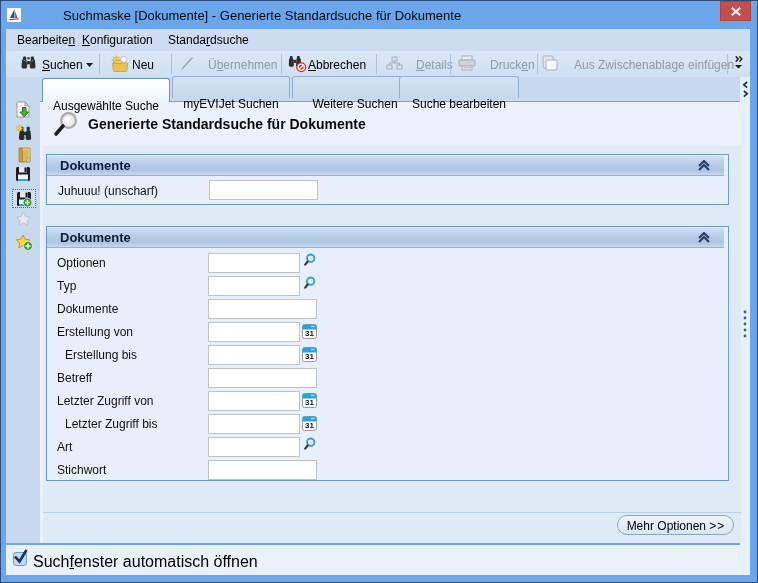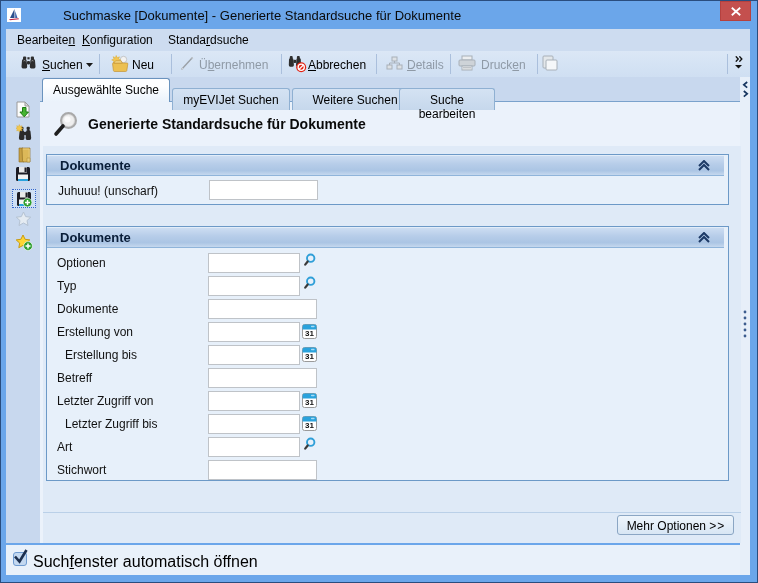--- a/index.html
+++ b/index.html
@@ -11,45 +11,45 @@
 .titleicon { left:7px; top:8px; width:14px; height:14px; background:#fff; }
 .titletext { left:31px; top:8px; font-size:13px; color:#0a0a0a; white-space:nowrap;margin-left:32px; }
 .closebtn { left:720px; top:1px; width:31px; height:20px; background:#c4504e; border:1px solid #b5413f; }
 .closebtn svg { position:absolute; left:10px; top:5px; }
 
 .menubar { left:6px; top:29px; width:744px; height:22px; background:#cddcf0; }
 .menubar span { position:absolute; top:4px; white-space:nowrap; }
 
 .toolbar { left:6px; top:51px; width:744px; height:26px; background:linear-gradient(#dbe7f6,#cfdff2); }
 .tbtxt { position:absolute; top:7px; white-space:nowrap; }
-.gray { color:#8f9aa6; }
+.gray { color:#8f9aa6;margin-left:9px; }
 .tbsep { position:absolute; top:3px; width:1px; height:20px; background:#aabfdc; }
 .tbico { position:absolute; }
 
 .mainbg { left:6px; top:77px; width:744px; height:466px; background:#c8d8ee; }
 
 .rstrip { left:740px; top:77px; width:10px; height:498px; background:#e7eff9; }
 
 .content { left:40px; top:101px; width:700px; height:442px; background:#ebf2fb; border-top:1px solid #7aa2cc; }
 
-.tab { position:absolute; top:88px; height:22px; border:1px solid #8fb0d2; border-bottom:none; border-radius:3px 3px 0 0; background:linear-gradient(#d4e2f3,#c6d8ec); text-align:center; padding-top:4px; }
+.tab { position:absolute; top:76px; height:22px; border:1px solid #8fb0d2; border-bottom:none; border-radius:3px 3px 0 0; background:linear-gradient(#d4e2f3,#c6d8ec); text-align:center; padding-top:20px; }
 .tabactive { top:78px; height:24px; background:linear-gradient(#fdfeff 30%,#eaf2fb); border-color:#6a93be; z-index:5; }
 
 .heading { left:88px; top:116px; font-size:14px; font-weight:bold; color:#0a0a0a; }
 
 .formarea { left:43px; top:146px; width:698px; height:367px; background:#dfeaf7; border-bottom:1px solid #bad0e8; }
 .btnrow { left:43px; top:513px; width:698px; height:30px; background:#dfeaf7; }
 
 .group { position:absolute; left:46px; width:683px; border:1px solid #6c99c7; background:#e7f0fa; }
 .ghead { position:absolute; left:0; top:0; right:4px; height:21px; background:linear-gradient(#cfdff3 0%,#b7cde9 45%,#abc5e4 78%,#c5d8ee 100%); border-bottom:1px solid #8fb4da; box-shadow:inset 0 1px 0 #e2edf9; }
 .ghead b { position:absolute; left:13px; top:3px; font-size:13px; color:#091d38; }
 .row-label { position:absolute; left:11px; font-size:12px; color:#111; white-space:nowrap; }
 .inp { position:absolute; background:#fff; border:1px solid #bfc3c8; height:20px; }
 
-.mehr { left:617px; top:515px; width:117px; height:20px; background:linear-gradient(#eef5fc,#d8e6f4); border:1px solid #8ba6c4; border-radius:3px; text-align:center; padding-top:3px; font-size:12px; }
+.mehr { left:617px; top:515px; width:117px; height:20px; background:linear-gradient(#eef5fc,#d8e6f4); border:1px solid #8ba6c4; border-radius:10px; text-align:center; padding-top:3px; font-size:12px; }
 
 .statsep { left:7px; top:545px; width:731px; height:1px; background:#94b8dd; }
 .statusbar { left:6px; top:545px; width:734px; height:30px; background:#e9f1fa; }
 .cb { left:13px; top:552px; width:14px; height:14px; background:#c3d8f0; border:1.5px solid #6f9bd0; border-radius:3px; }
 .cbtext { left:33px; top:553px; font-size:16px; }
 u { text-decoration:underline; }
 </style>
 </head>
 <body>
 <div class="abs frame"></div>
@@ -138,20 +138,21 @@
         <rect x="4" y="11" width="10" height="4" fill="#f4f5f6" stroke="#a8b0b8"></rect>
         <path d="M5 12.5 h8 M5 14 h8" stroke="#c0c4c8"></path>
       </g>
     </svg>
   <span class="tbtxt gray" style="left:475px">Druck<u>e</u>n</span>
   <div class="tbsep" style="left:531px"></div>
   <svg class="tbico" style="left:536px;top:4px" width="18" height="17" viewBox="0 0 18 17">
       <rect x="1" y="1" width="10" height="12" rx="1" fill="#e3e7ea" stroke="#a8b0b8"></rect>
       <rect x="4" y="5" width="11" height="10" rx="1" fill="#f5f7f9" stroke="#a8b0b8"></rect>
     </svg>
+  <span class="tbtxt gray" style="left:559px">Aus Zwischenablage einfügen</span>
   <div class="tbsep" style="left:721px"></div>
   <svg class="tbico" style="left:729px;top:5px" width="8" height="6" viewBox="0 0 8 6">
       <path d="M0.8 0.4 L3.2 3 L0.8 5.6 M4.4 0.4 L6.8 3 L4.4 5.6" fill="none" stroke="#111" stroke-width="1.4"></path>
     </svg>
   <svg class="tbico" style="left:729px;top:14px" width="7" height="3.5" viewBox="0 0 7 3.5">
       <path d="M0 0 H7 L3.5 3.5 Z" fill="#111"></path>
     </svg>
 </div>
 
 <div class="abs mainbg"></div>
@@ -216,21 +217,21 @@
       <path d="M8 1 l2.1 4.3 4.7.6 -3.5 3.2 .9 4.6 -4.2-2.3 -4.2 2.3 .9-4.6 L1.2 5.9 l4.7-.6 Z" fill="#ffd633" stroke="#c89b10"></path>
       <circle cx="13" cy="12" r="4.4" fill="#2e9e2e" stroke="#fff" stroke-width=".6"></circle>
       <path d="M13 9.5 v5 M10.5 12 h5" stroke="#fff" stroke-width="1.5"></path>
     </svg>
 </div>
 
 <div class="abs content"></div>
 <div class="abs tab tabactive" style="left:42px;width:128px">Ausgewählte Suche</div>
 <div class="abs tab" style="left:172px;width:118px">myEVIJet Suchen</div>
 <div class="abs tab" style="left:292px;width:126px">Weitere Suchen</div>
-<div class="abs tab" style="left:399px;width:96px">Suche bearbeiten</div>
+<div class="abs tab" style="left:399px;width:120px">Suche bearbeiten</div>
 
 <svg class="abs" style="left:52px;top:110px" width="27" height="28" viewBox="0 0 27 28">
     <circle cx="16.5" cy="10.5" r="7.5" fill="#d9d9d9" stroke="#a9a9a9" stroke-width="2"></circle>
     <circle cx="16.5" cy="10.5" r="5.5" fill="#efefef"></circle>
     <circle cx="15.5" cy="9.5" r="3" fill="#fbfbfb"></circle>
     <path d="M11 16 L4 24" stroke="#1f1f1f" stroke-width="3.6" stroke-linecap="round"></path>
   </svg>
 <div class="abs heading">Generierte Standardsuche für Dokumente</div>
 
 <div class="abs formarea"></div>

